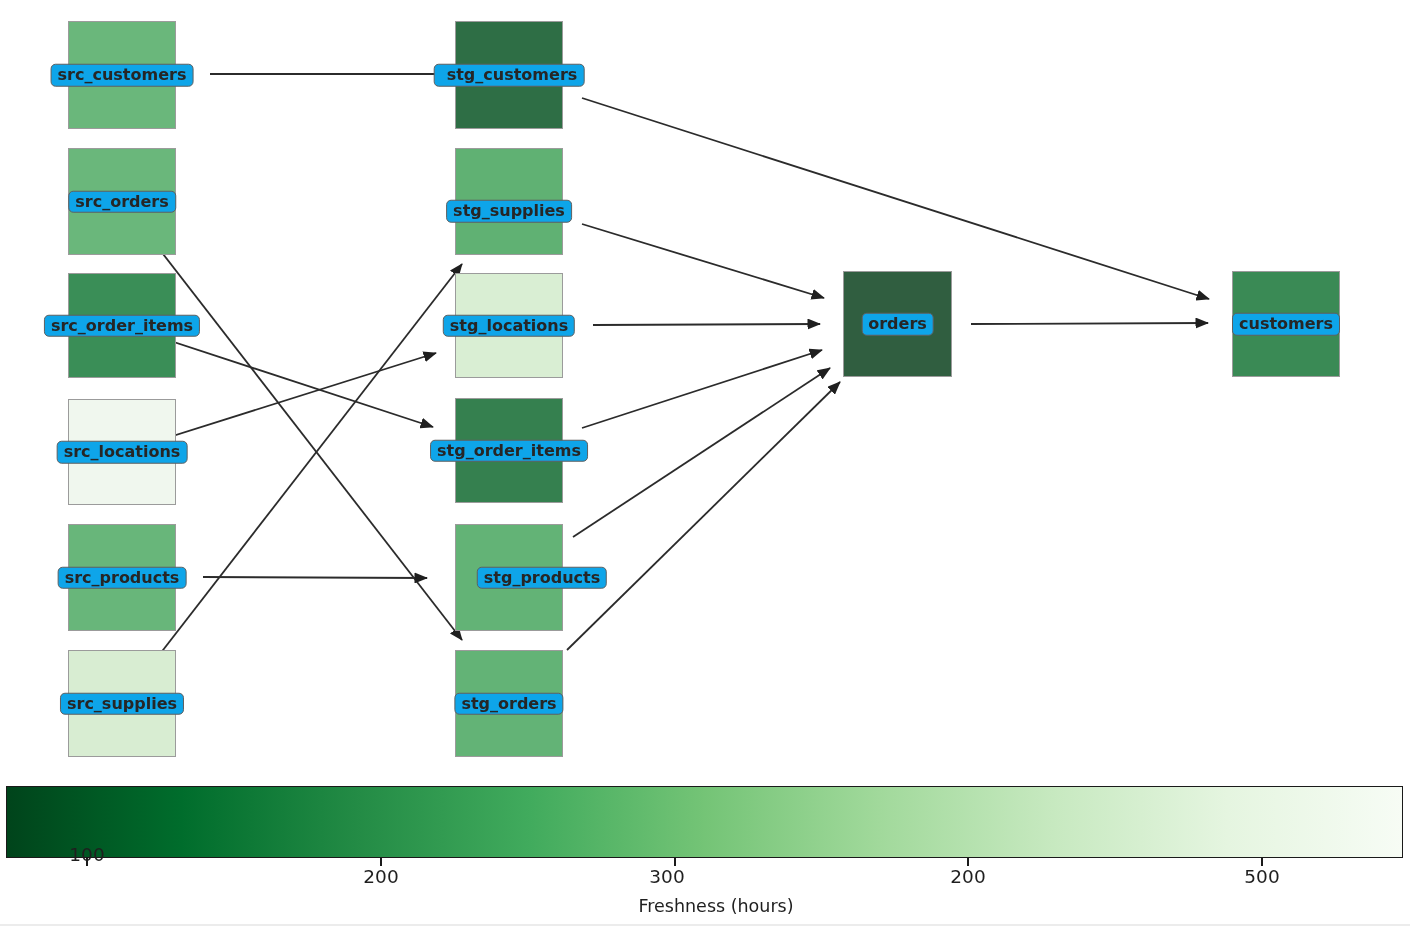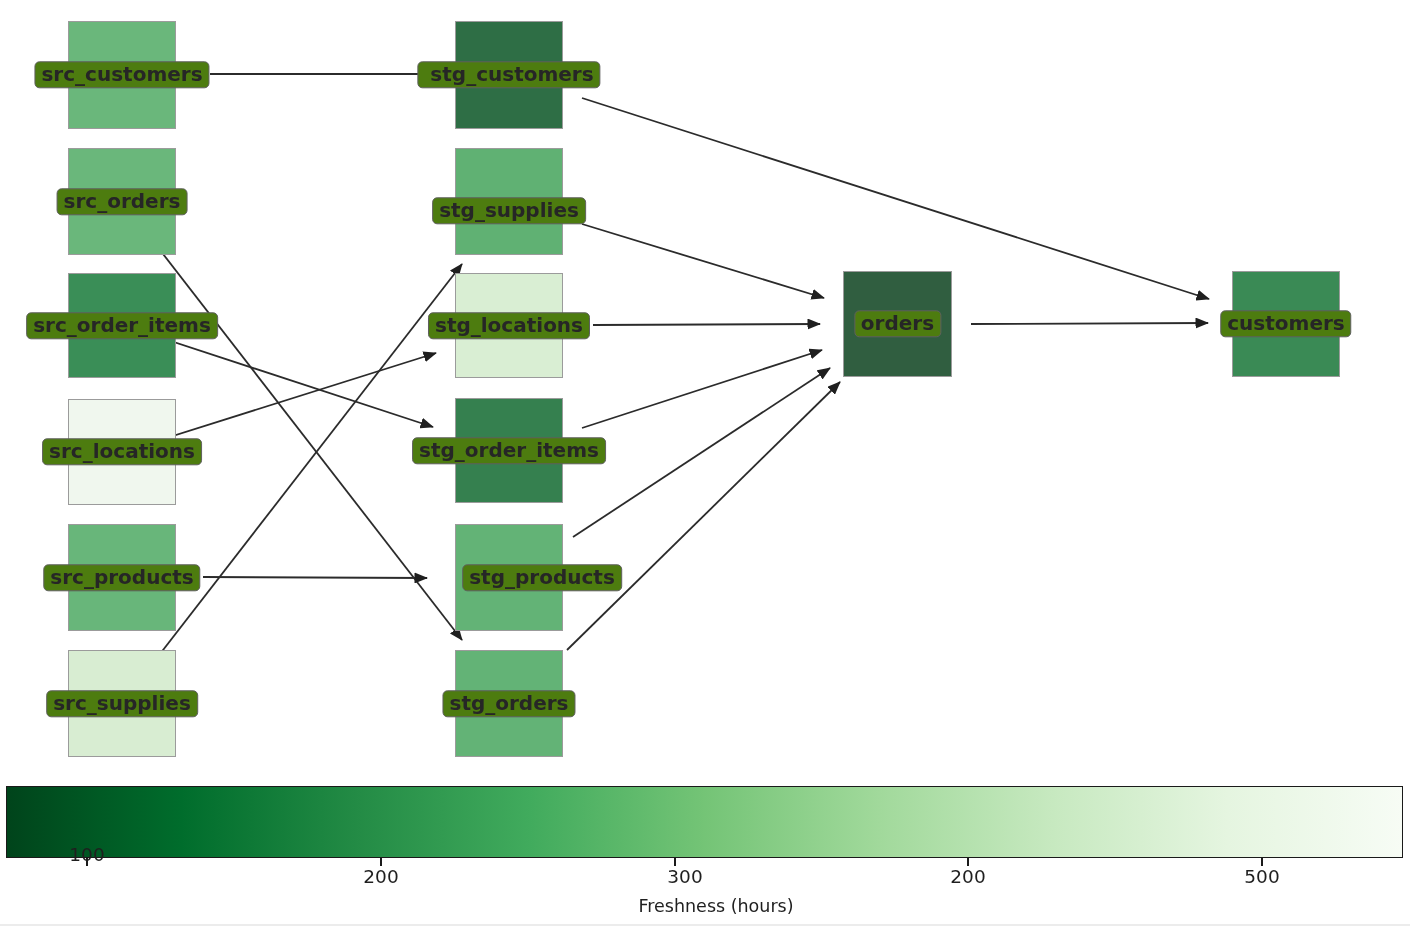--- a/index.html
+++ b/index.html
@@ -20,25 +20,25 @@
   .node-square {
     position: absolute;
     z-index: 2;
     border: 1.8px solid #9b9b9b;
     box-sizing: border-box;
   }
   .node-label {
     position: absolute;
     z-index: 3;
     transform: translate(-50%, -50%);
-    background: #4d7c0f;
+    background: #0ea5e9;
     border: 1.8px solid #5f5f5f;
     border-radius: 5px;
     padding: 0px 6px 1px 6px;
-    font-size: 20px;
+    font-size: 16px;
     font-weight: bold;
     color: #262626;
     white-space: nowrap;
     line-height: 1.22;
   }
   .cbar-frame {
     position: absolute;
     z-index: 2;
     border: 1.8px solid #1a1a1a;
     box-sizing: border-box;
@@ -136,21 +136,21 @@
       <div class="node-label" style="left: 1286px; top: 324px;">customers</div>
     </div>
 
   <div class="cbar-frame" id="colorbar" style="left: 6px; top: 786px; width: 1397px; height: 72px; background: linear-gradient(to right, rgb(0, 68, 27) 0%, rgb(0, 109, 44) 12.5%, rgb(35, 139, 69) 25%, rgb(65, 171, 93) 37.5%, rgb(116, 196, 118) 50%, rgb(161, 217, 155) 62.5%, rgb(199, 233, 192) 75%, rgb(229, 245, 224) 87.5%, rgb(247, 252, 245) 100%);"></div>
   <div id="tick-layer">
       <div class="cbar-tick" style="left: 86.2px; top: 858px;"></div>
       <div class="cbar-tick-label" style="left: 87px; top: 844px;">100</div>
       <div class="cbar-tick" style="left: 380.2px; top: 858px;"></div>
       <div class="cbar-tick-label" style="left: 381px; top: 866px;">200</div>
       <div class="cbar-tick" style="left: 674.2px; top: 858px;"></div>
-      <div class="cbar-tick-label" style="left: 685px; top: 866px;">300</div>
+      <div class="cbar-tick-label" style="left: 667px; top: 866px;">300</div>
       <div class="cbar-tick" style="left: 967.2px; top: 858px;"></div>
       <div class="cbar-tick-label" style="left: 968px; top: 866px;">200</div>
       <div class="cbar-tick" style="left: 1261.2px; top: 858px;"></div>
       <div class="cbar-tick-label" style="left: 1262px; top: 866px;">500</div>
     </div>
   <div class="axis-label" id="axis-label" style="left: 716px; top: 896px;">Freshness (hours)</div>
 
   <div class="bottom-rule" id="bottom-rule" style="top: 924px; background: rgb(236, 236, 236);"></div>
 </div>
 

